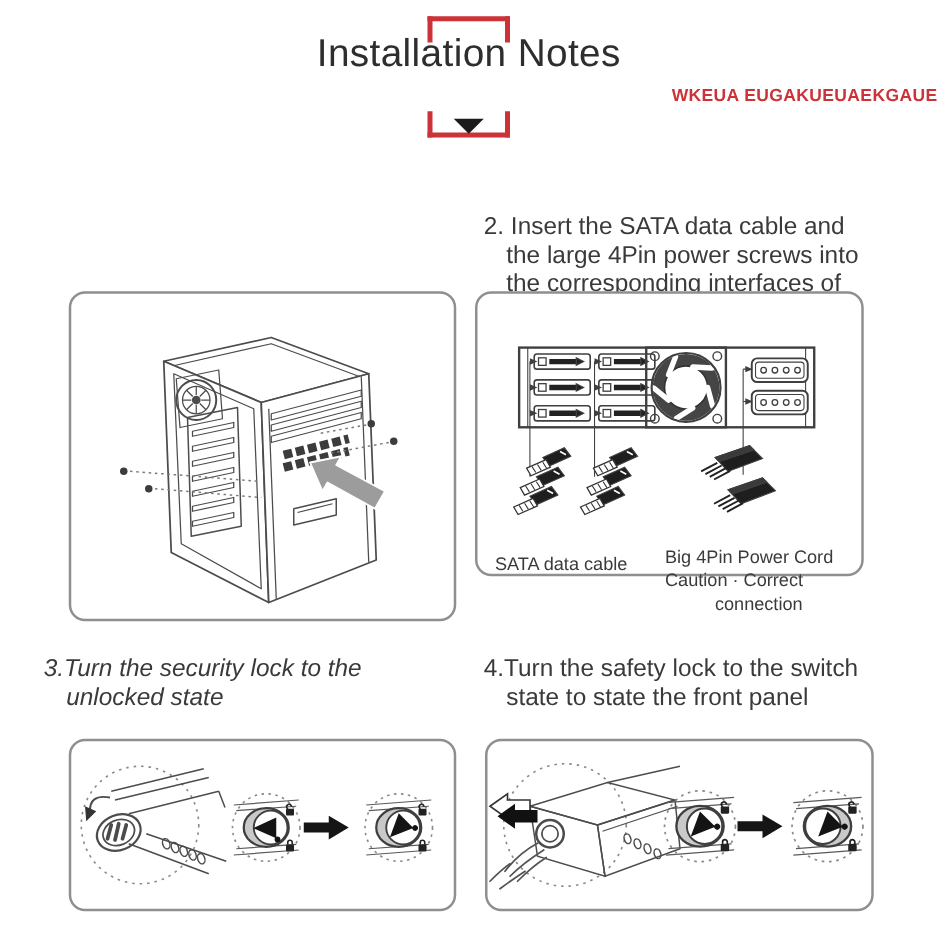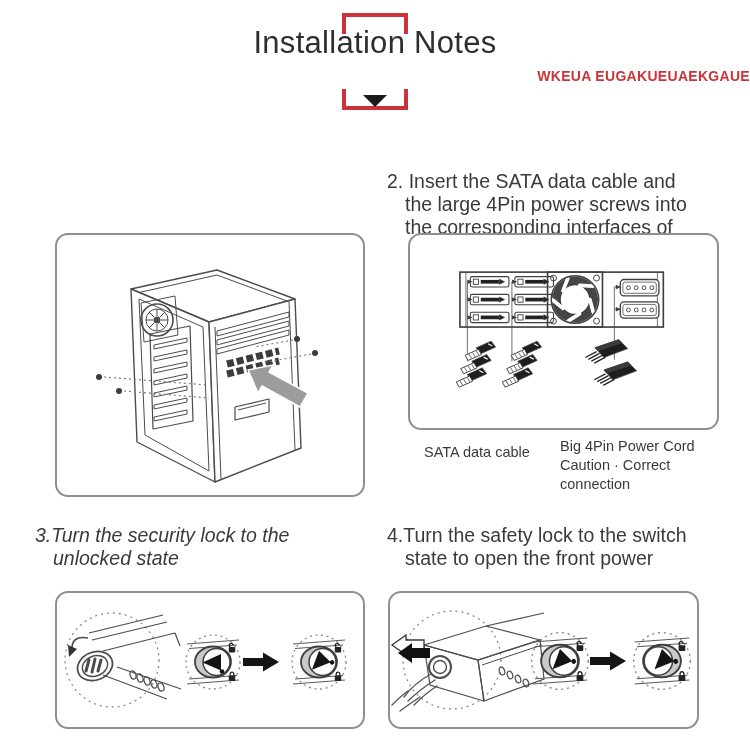--- a/index.html
+++ b/index.html
@@ -28,28 +28,28 @@
   .step .cont{padding-left:18px;}
   #step1{left:35px;top:129px;}
   #step2{left:387px;top:129px;margin-top:41px;}
   #step3{left:35px;top:524px;font-style:italic;}
   #step4{left:387px;top:524px;}
 
   
   .panel{position:absolute;border:2px solid #8f8f8f;border-radius:13px;
          background:#fff;box-sizing:border-box;}
   #panel1{left:55px;top:233px;width:310px;height:264px;}
-  #panel2{left:408px;top:233px;width:311px;height:197px;text-decoration:underline;}
+  #panel2{left:380px;top:233px;width:311px;height:228px;text-decoration:underline;}
   #panel3{left:55px;top:591px;width:310px;height:138px;}
   #panel4{left:388px;top:591px;width:311px;height:138px;}
   .panel > svg{display:block;width:100%;height:100%;}
   .p2label{position:absolute;font-size:14.5px;color:#3a3a3a;line-height:19px;}
   .p2label.sata{left:14px;top:208px;}
   .p2label.power{left:150px;top:202px;width:150px;}
-  .p2label.power .r{text-align:left;}
+  .p2label.power .r{text-align:center;}
   .defs-holder{position:absolute;width:0;height:0;overflow:hidden;}
 </style>
 </head>
 <body>
 
 <svg class="defs-holder" aria-hidden="true">
   <defs>
     <g id="dial-frame" fill="none">
       <circle r="27" stroke="#8a8a8a" stroke-width="1.3" stroke-dasharray="2,3.6"></circle>
       <path d="M-26,-18 L26,-22 M-24,-13.5 L24,-17 M-26,22 L26,18 M-24,17 L24,13.5" stroke="#5a5a5a" stroke-width="1"></path>
@@ -96,21 +96,21 @@
     <div class="line cont">the corresponding interfaces of</div>
   </div>
 
   <div class="step" id="step3">
     <div class="line"><span class="num">3.</span><span>Turn the security lock to the</span></div>
     <div class="line cont">unlocked state</div>
   </div>
 
   <div class="step" id="step4">
     <div class="line"><span class="num">4.</span><span>Turn the safety lock to the switch</span></div>
-    <div class="line cont">state to open the front power</div>
+    <div class="line cont">state to state the front panel</div>
   </div>
 
   <div class="panel" id="panel1">
     <svg viewBox="0 0 306 260">
       <g stroke="#4c4c4c" fill="none" stroke-width="1.4" stroke-linejoin="round">
 
         <path d="M74,54 L160,35 L238,64 L152,87 Z" fill="#fff"></path>
         <path d="M80,58 L160,40 L230,66" stroke-width="1"></path>
         <path d="M74,54 L152,87 L158,247 L80,207 Z" fill="#fff"></path>
         <path d="M82,64 L146,92 L152,236 L88,200 Z" stroke-width="1"></path>

